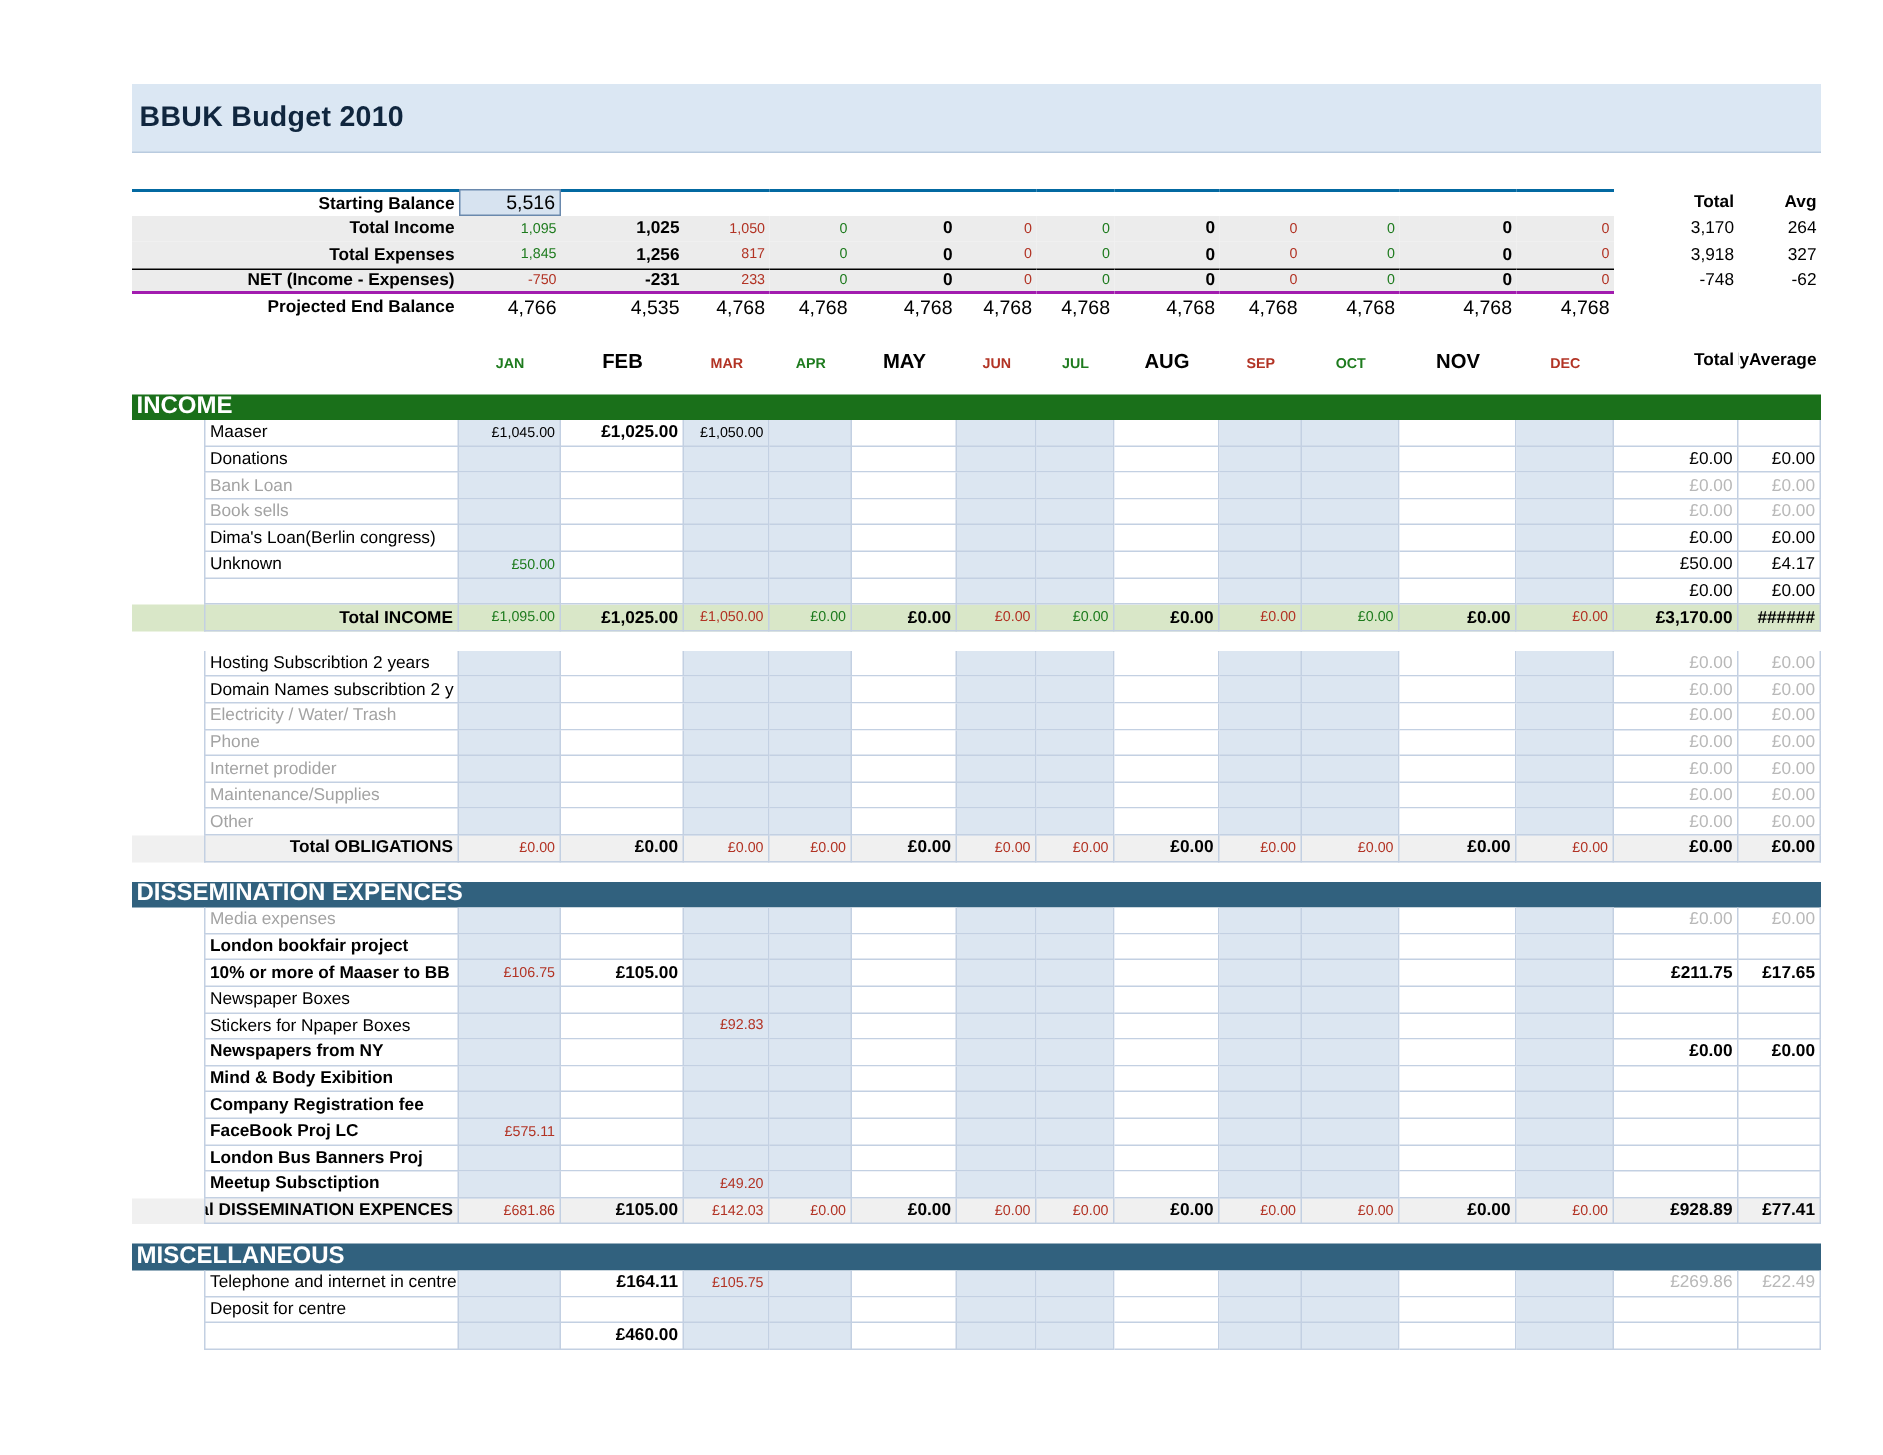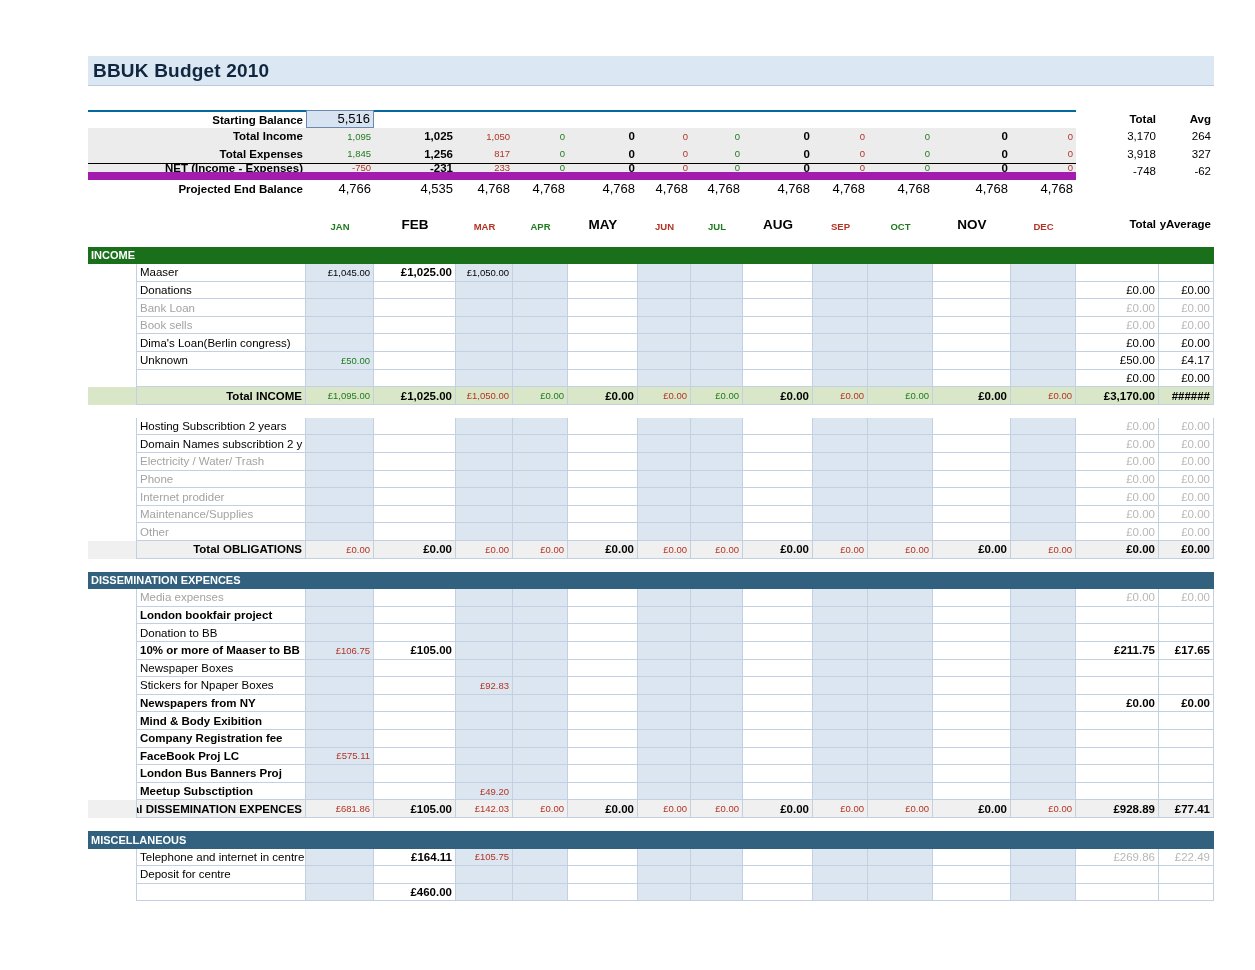--- a/index.html
+++ b/index.html
@@ -1,51 +1,51 @@
 <!DOCTYPE html>
 <html style="--title-bg: #dbe7f3; --title-text: #10263e; --blue: #dce6f1; --grid: #c3d0e2; --band: #ececec; --green: #1e7b1e; --red: #b23324; --bar-green: #1a701a; --bar-blue: #31617e; --tot-green: #d9e7c8; --tot-gray: #f0f0f0; --gray-label: #a3a3a3; --gray-val: #b8b8b8; --sel-bg: #d7e3f0; --sel-bd: #6a89ad;"><head>
 <meta charset="utf-8">
 <style>
   html,body{margin:0;padding:0;}
   body{width:1255px;height:970px;background:#ffffff;overflow:hidden;
        font-family:"Liberation Sans","DejaVu Sans",sans-serif;color:#000;}
   .sheet-wrap{margin:56px 0 0 88px;width:1126px;}
-  .title-bar{height:30px;background:var(--title-bg);border-bottom:1px solid #b9cbdf;
+  .title-bar{height:46px;background:var(--title-bg);border-bottom:1px solid #b9cbdf;
              display:flex;align-items:center;padding-left:5px;box-sizing:border-box;
              font-size:19px;font-weight:700;color:var(--title-text);letter-spacing:.2px;}
   #sheet{margin-top:24px;}
   .grow{display:grid;grid-template-columns:218px 68px 82px 57px 55px 70px 53px 52px 70px 55px 65px 78px 65px 83px 55px;}
   .cell{box-sizing:border-box;display:flex;align-items:center;justify-content:flex-end;
         padding:0 3px;overflow:hidden;white-space:nowrap;}
   .lab{justify-content:flex-start;font-size:11.5px;}
   .labr{justify-content:flex-end;font-weight:700;}
   .srow{height:17.5px;}
   .fsmall{font-size:9.5px;}
   .fmid{font-size:13px;}
   .fbig{font-size:11.5px;font-weight:700;}
   .fbold{font-weight:700;}
   .tg{color:var(--green);}
   .tr{color:var(--red);}
   .tk{color:#000;}
   .band{background:var(--band);}
   .bt2{border-top:2px solid #0369a1;}
   .ntop{border-top:1px solid #000;}
-  .nbot{border-bottom:8px solid #a21caf;}
+  .nbot{border-bottom:2px solid #a21caf;}
   .selcell{background:var(--sel-bg);border:1px solid var(--sel-bd);}
   .rv{font-size:11.5px;}
   .rh{font-size:11.5px;font-weight:700;}
   .mhead{height:36px;}
   .mhead .cell{align-items:flex-end;padding-bottom:2px;}
   .mhsmall{font-size:9.5px;font-weight:700;justify-content:center;}
   .mhbig{font-size:13.5px;font-weight:700;justify-content:center;color:#000;}
   .mhr{align-items:flex-end;justify-content:flex-end;
        font-weight:700;font-size:11.5px;line-height:15px;}
   .spacer{height:13px;}
   .barrow{height:17.6px;}
-  .bar{color:#fff;font-weight:700;font-size:11px;justify-content:flex-start;padding-left:3px;}
+  .bar{color:#fff;font-weight:700;font-size:16px;justify-content:flex-start;padding-left:3px;}
   .bar-green{background:var(--bar-green);}
   .bar-blue{background:var(--bar-blue);}
   .brow{height:17.6px;}
   .mb{background:var(--blue);}
   .mw{background:#fff;}
   .bd{border-right:1px solid var(--grid);border-bottom:1px solid var(--grid);}
   .bl{border-left:1px solid var(--grid);margin-left:48px;}
   .trow-green{background:var(--tot-green);}
   .trow-gray{background:var(--tot-gray);}
   .graylab{color:var(--gray-label);}
@@ -473,37 +473,20 @@
         <div class="cell bd mb fsmall tk"></div>
         <div class="cell bd mw fbig"></div>
         <div class="cell bd mb fsmall tk"></div>
         <div class="cell bd mb fsmall tk"></div>
         <div class="cell bd mw fbig"></div>
         <div class="cell bd mb fsmall tk"></div>
         <div class="cell bd rv fbold"></div>
         <div class="cell bd rv fbold"></div>
       </div>
       <div class="grow brow">
-        <div class="cell lab bd bl">Donation to BB</div>
-        <div class="cell bd mb fsmall tk"></div>
-        <div class="cell bd mw fbig"></div>
-        <div class="cell bd mb fsmall tk"></div>
-        <div class="cell bd mb fsmall tk"></div>
-        <div class="cell bd mw fbig"></div>
-        <div class="cell bd mb fsmall tk"></div>
-        <div class="cell bd mb fsmall tk"></div>
-        <div class="cell bd mw fbig"></div>
-        <div class="cell bd mb fsmall tk"></div>
-        <div class="cell bd mb fsmall tk"></div>
-        <div class="cell bd mw fbig"></div>
-        <div class="cell bd mb fsmall tk"></div>
-        <div class="cell bd rv"></div>
-        <div class="cell bd rv"></div>
-      </div>
-      <div class="grow brow">
         <div class="cell lab bd bl fbold">10% or more of Maaser to BB</div>
         <div class="cell bd mb fsmall tr">£106.75</div>
         <div class="cell bd mw fbig">£105.00</div>
         <div class="cell bd mb fsmall tr"></div>
         <div class="cell bd mb fsmall tr"></div>
         <div class="cell bd mw fbig"></div>
         <div class="cell bd mb fsmall tr"></div>
         <div class="cell bd mb fsmall tr"></div>
         <div class="cell bd mw fbig"></div>
         <div class="cell bd mb fsmall tr"></div>

